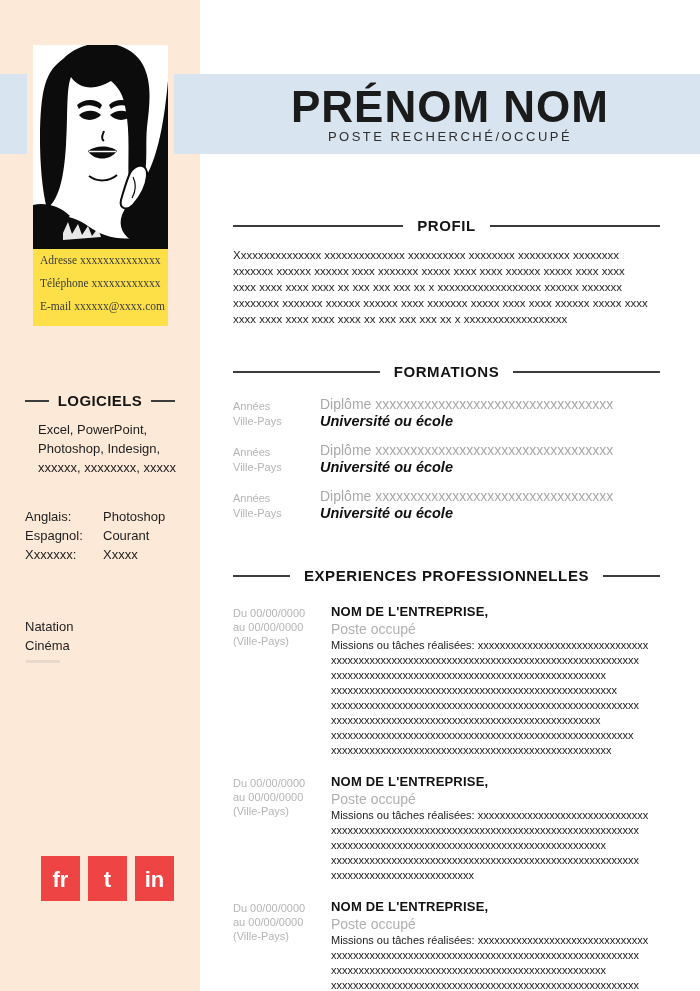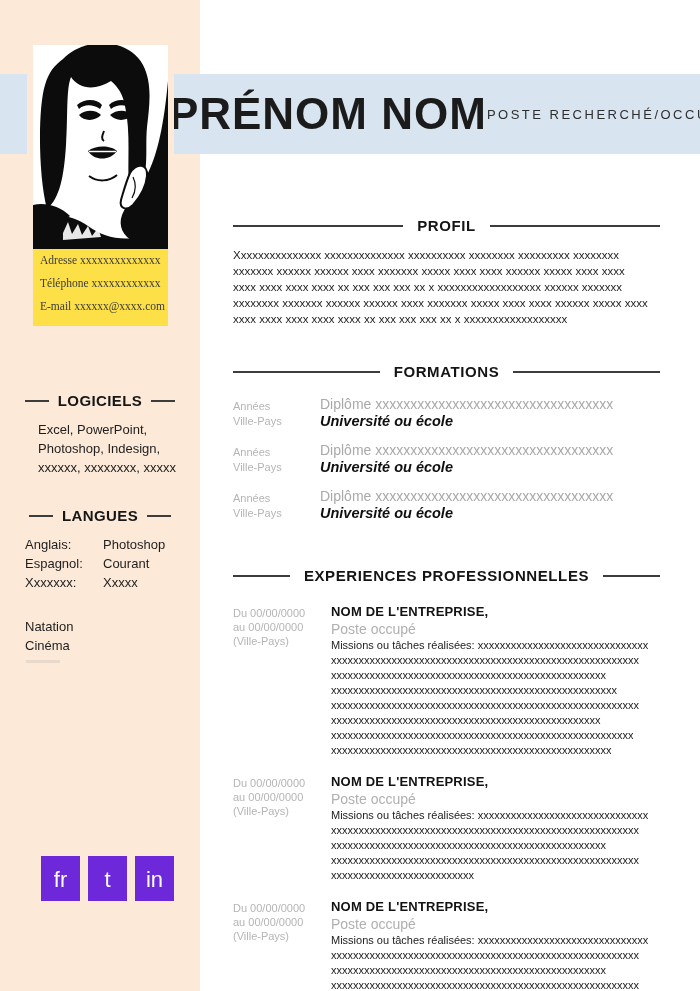--- a/index.html
+++ b/index.html
@@ -18,21 +18,21 @@
     position: absolute; left: 0; top: 0; width: 200px; height: 991px;
     background: #fce9d8;
   }
   
   .band {
     position: absolute; left: 0; top: 74px; width: 700px; height: 80px;
     background: #d8e4ef;
   }
   .header-text {
     position: absolute; left: 200px; top: 74px; width: 500px; height: 80px;
-    display: flex; flex-direction: row; align-items: center; justify-content: center;
+    display: flex; flex-direction: column; align-items: center; justify-content: center;
   }
   .name-title {
     font-size: 44px; font-weight: 700; color: #1b1b1b;
     letter-spacing: 1px; line-height: 44px; white-space: nowrap;
   }
   .job-subtitle {
     font-size: 13px; font-weight: 400; color: #2e2e2e;
     letter-spacing: 2.5px; margin-top: 0; white-space: nowrap;
   }
 
@@ -64,23 +64,23 @@
   }
   .side-list { padding-left: 25px; font-size: 13px; color: #1e1e1e; line-height: 19px; }
   .multiline { white-space: pre-line; padding-left: 38px; }
   .lang-row { display: flex; }
   .lang-name { width: 78px; flex: none; }
   .ghost-line { width: 34px; height: 3px; background: #d9cfc5; opacity: .6; margin: 5px 0 0 1px; }
 
   
   .social { position: absolute; left: 41px; top: 856px; display: flex; gap: 8px; }
   .social-sq {
-    width: 39px; height: 45px; background: #6d28d9; color: #ffffff;
+    width: 39px; height: 45px; background: #ef4444; color: #ffffff;
     display: flex; align-items: center; justify-content: center;
-    font-size: 22px; font-weight: 400; line-height: 1; padding-top: 2px;
+    font-size: 22px; font-weight: 700; line-height: 1; padding-top: 2px;
     box-sizing: border-box; cursor: pointer;
   }
 
   
   .main { position: absolute; left: 233px; top: 181px; width: 427px; margin-top: 36px; }
   .sec-head { display: flex; align-items: center; gap: 14px; }
   .sec-head .rule { flex: 1; height: 2px; background: #3c3c3c; }
   .sec-title {
     font-size: 15px; font-weight: 700; color: #141414;
     letter-spacing: 0.6px; white-space: nowrap;
@@ -164,25 +164,20 @@
       <span class="dash"></span>
       <span class="side-title">LOGICIELS</span>
       <span class="dash"></span>
     </div>
     <div class="side-list multiline">Excel, PowerPoint,
 Photoshop, Indesign,
 xxxxxx, xxxxxxxx, xxxxx</div>
   </div>
 
   <div class="side-section" style="top:507px">
-    <div class="side-head">
-      <span class="dash"></span>
-      <span class="side-title">LANGUES</span>
-      <span class="dash"></span>
-    </div>
     <div class="side-list">
       <div class="lang-row">
         <span class="lang-name">Anglais:</span>
         <span class="lang-level">Photoshop</span>
       </div>
       <div class="lang-row">
         <span class="lang-name">Espagnol:</span>
         <span class="lang-level">Courant</span>
       </div>
       <div class="lang-row">

